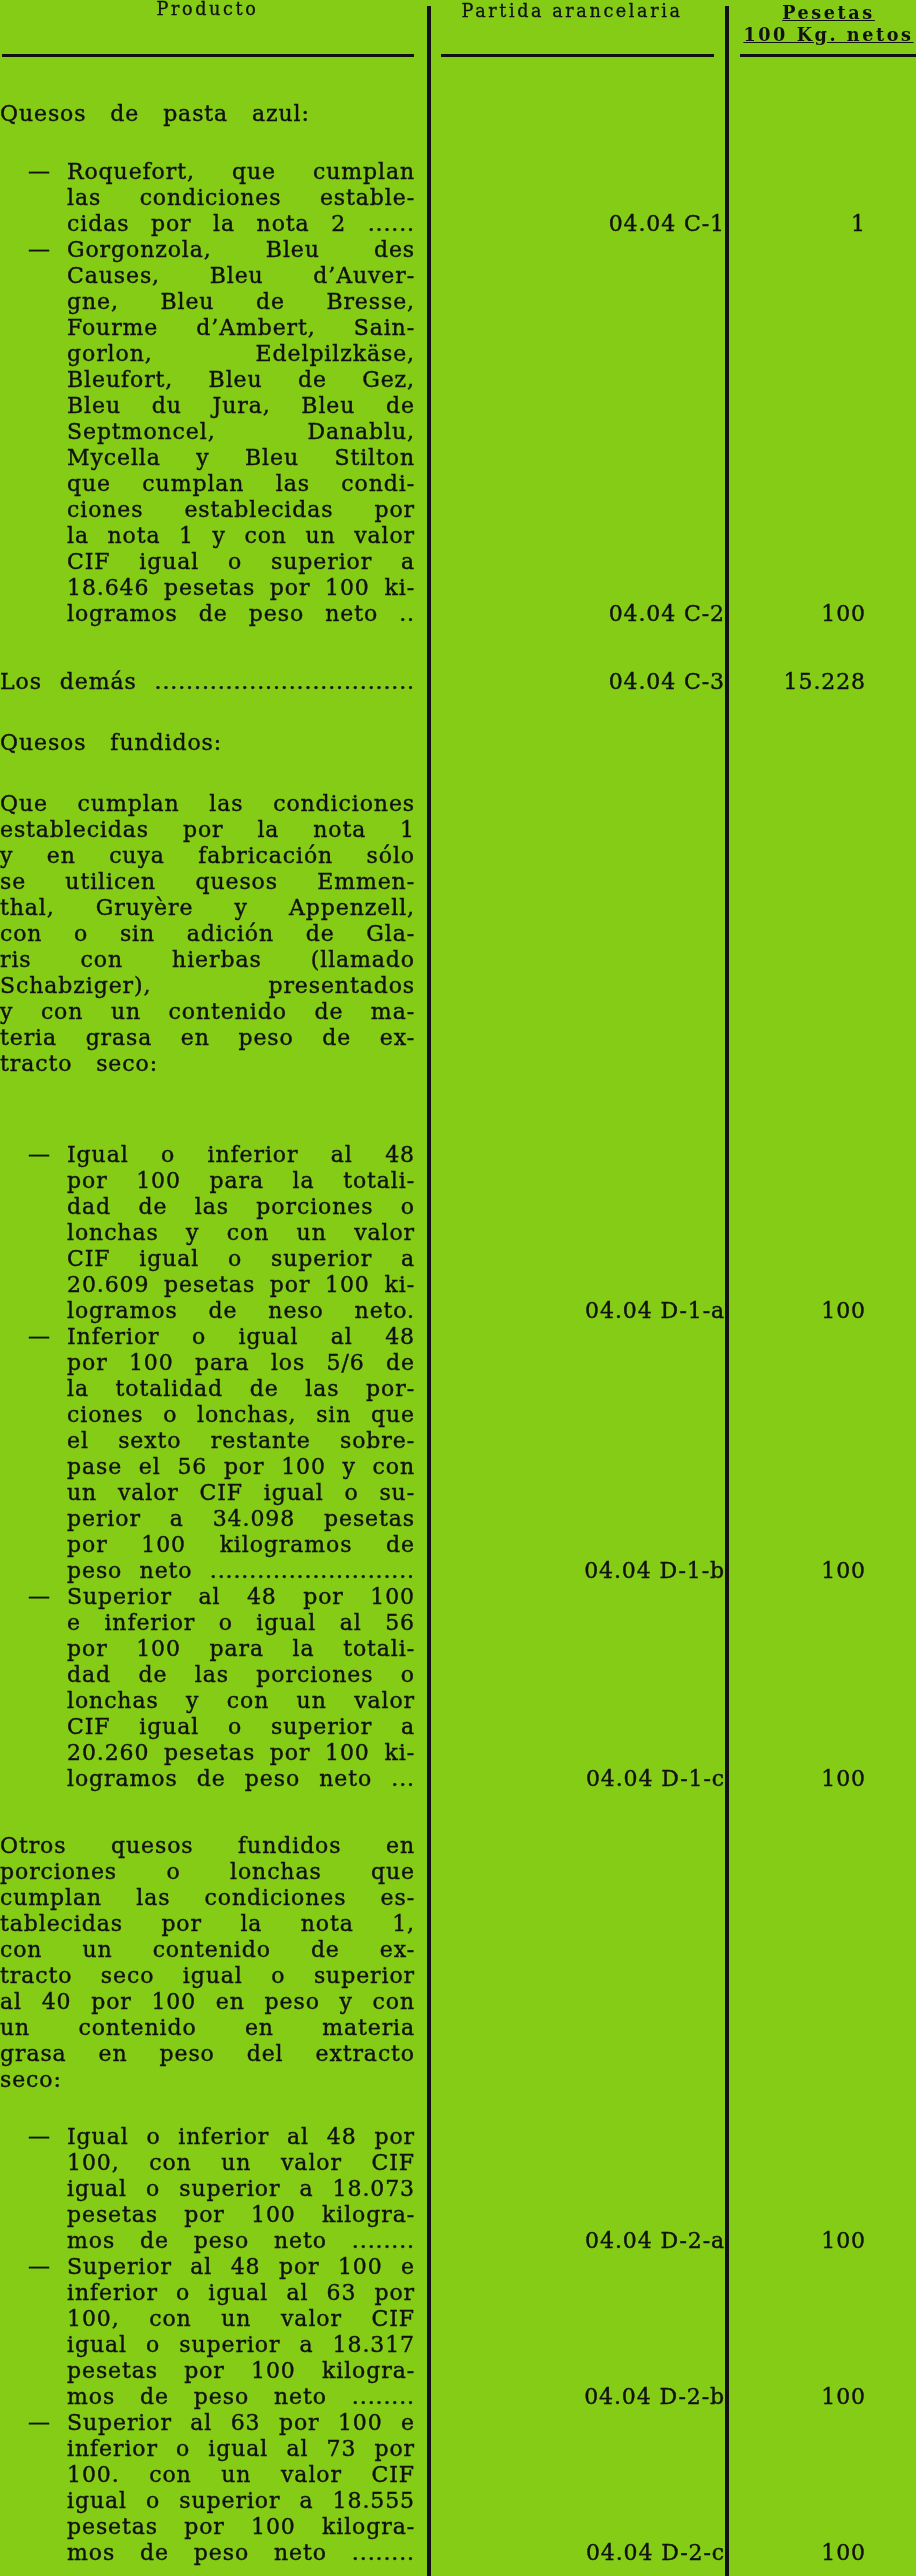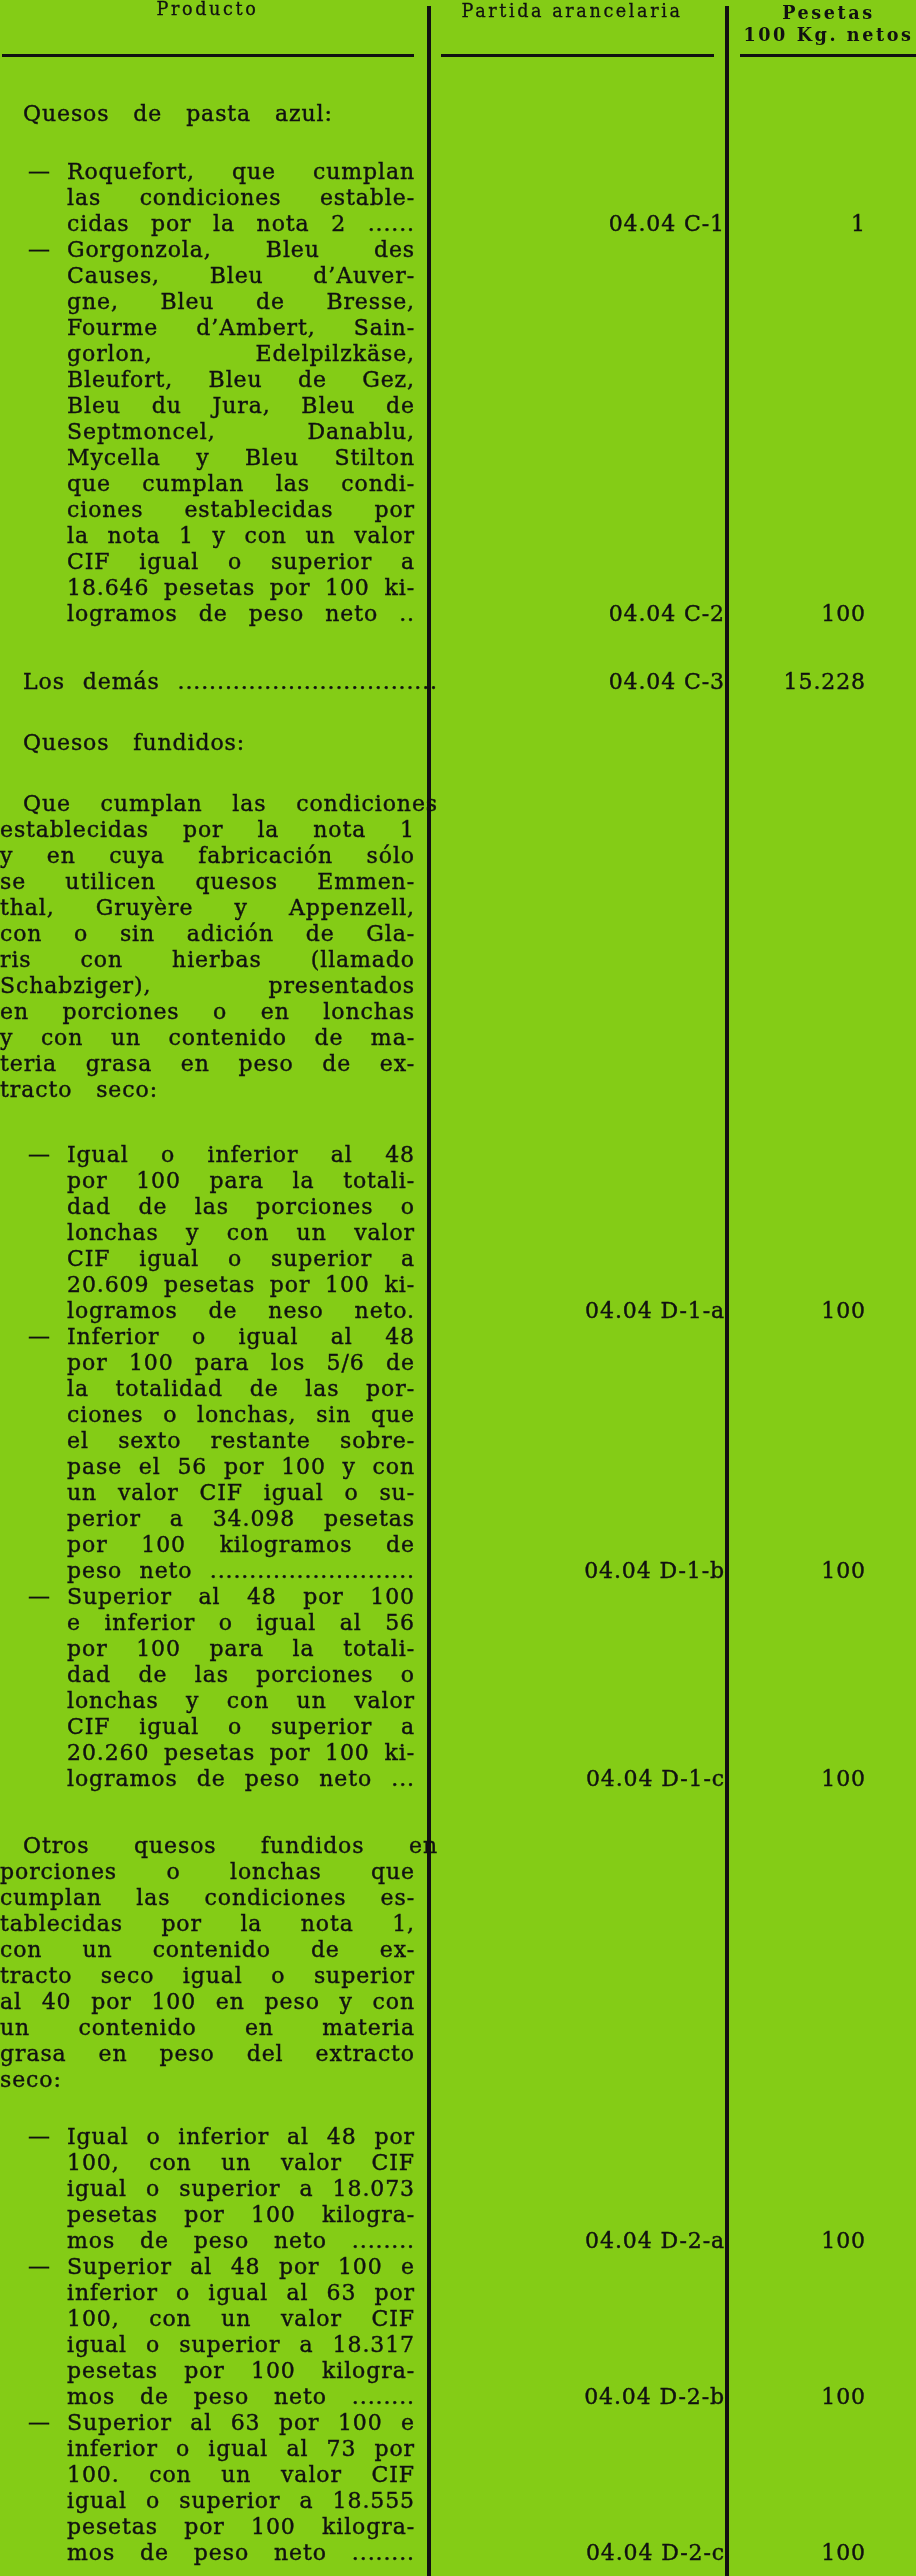--- a/index.html
+++ b/index.html
@@ -25,39 +25,39 @@
     .hdr {
       position: absolute;
       font-size: 17.6px;
       letter-spacing: 2.6px;
       line-height: 22px;
       text-align: center;
       -webkit-text-stroke: 0.3px #111111;
     }
     .h-prod { left: 0; width: 415px; top: -1.8px; }
     .h-part { left: 425px; width: 294px; top: 0px; }
-    .h-pes  { left: 740px; width: 177px; top: 1.8px; font-weight: bold; -webkit-text-stroke: 0; }
+    .h-pes  { left: 740px; width: 177px; top: 1.8px; font-weight: bold; text-decoration: underline; -webkit-text-stroke: 0; }
     .h-pes div { height: 22px; }
 
     
     .blk { position: absolute; left: 0; width: 916px; }
     .ln {
       height: 26px;
       line-height: 26px;
       font-size: 22px;
       letter-spacing: 0.9px;
       text-align: justify;
       text-align-last: justify;
       overflow: hidden;
       white-space: normal;
       hyphens: none;
       -webkit-text-stroke: 0.4px #111111;
     }
     .ln.nj { text-align: left; text-align-last: left; word-spacing: 16px; }
-    .c1 { width: 415px; box-sizing: border-box; margin-left: 23px; }
+    .c1 { width: 415px; box-sizing: border-box; }
     .hang { width: 415px; box-sizing: border-box; }
 
     .item { position: relative; }
     .item .dash {
       position: absolute;
       left: 28px;
       top: 0;
       height: 26px;
       line-height: 26px;
       font-size: 22px;
@@ -148,21 +148,20 @@
 
   <div class="blk" style="top:791px">
     <div class="ln c1">Que cumplan las condiciones</div>
     <div class="ln hang">establecidas por la nota 1</div>
     <div class="ln hang">y en cuya fabricación sólo</div>
     <div class="ln hang">se utilicen quesos Emmen-</div>
     <div class="ln hang">thal, Gruyère y Appenzell,</div>
     <div class="ln hang">con o sin adición de Gla-</div>
     <div class="ln hang">ris con hierbas (llamado</div>
     <div class="ln hang">Schabziger), presentados</div>
-    <div class="ln hang">en porciones o en lonchas</div>
     <div class="ln hang">y con un contenido de ma-</div>
     <div class="ln hang">teria grasa en peso de ex-</div>
     <div class="ln hang nj">tracto seco:</div>
   </div>
 
   <div class="blk" style="top:1142px">
     <div class="item">
       <span class="dash">—</span>
       <div class="txt">
         <div class="ln">Igual o inferior al 48</div>

